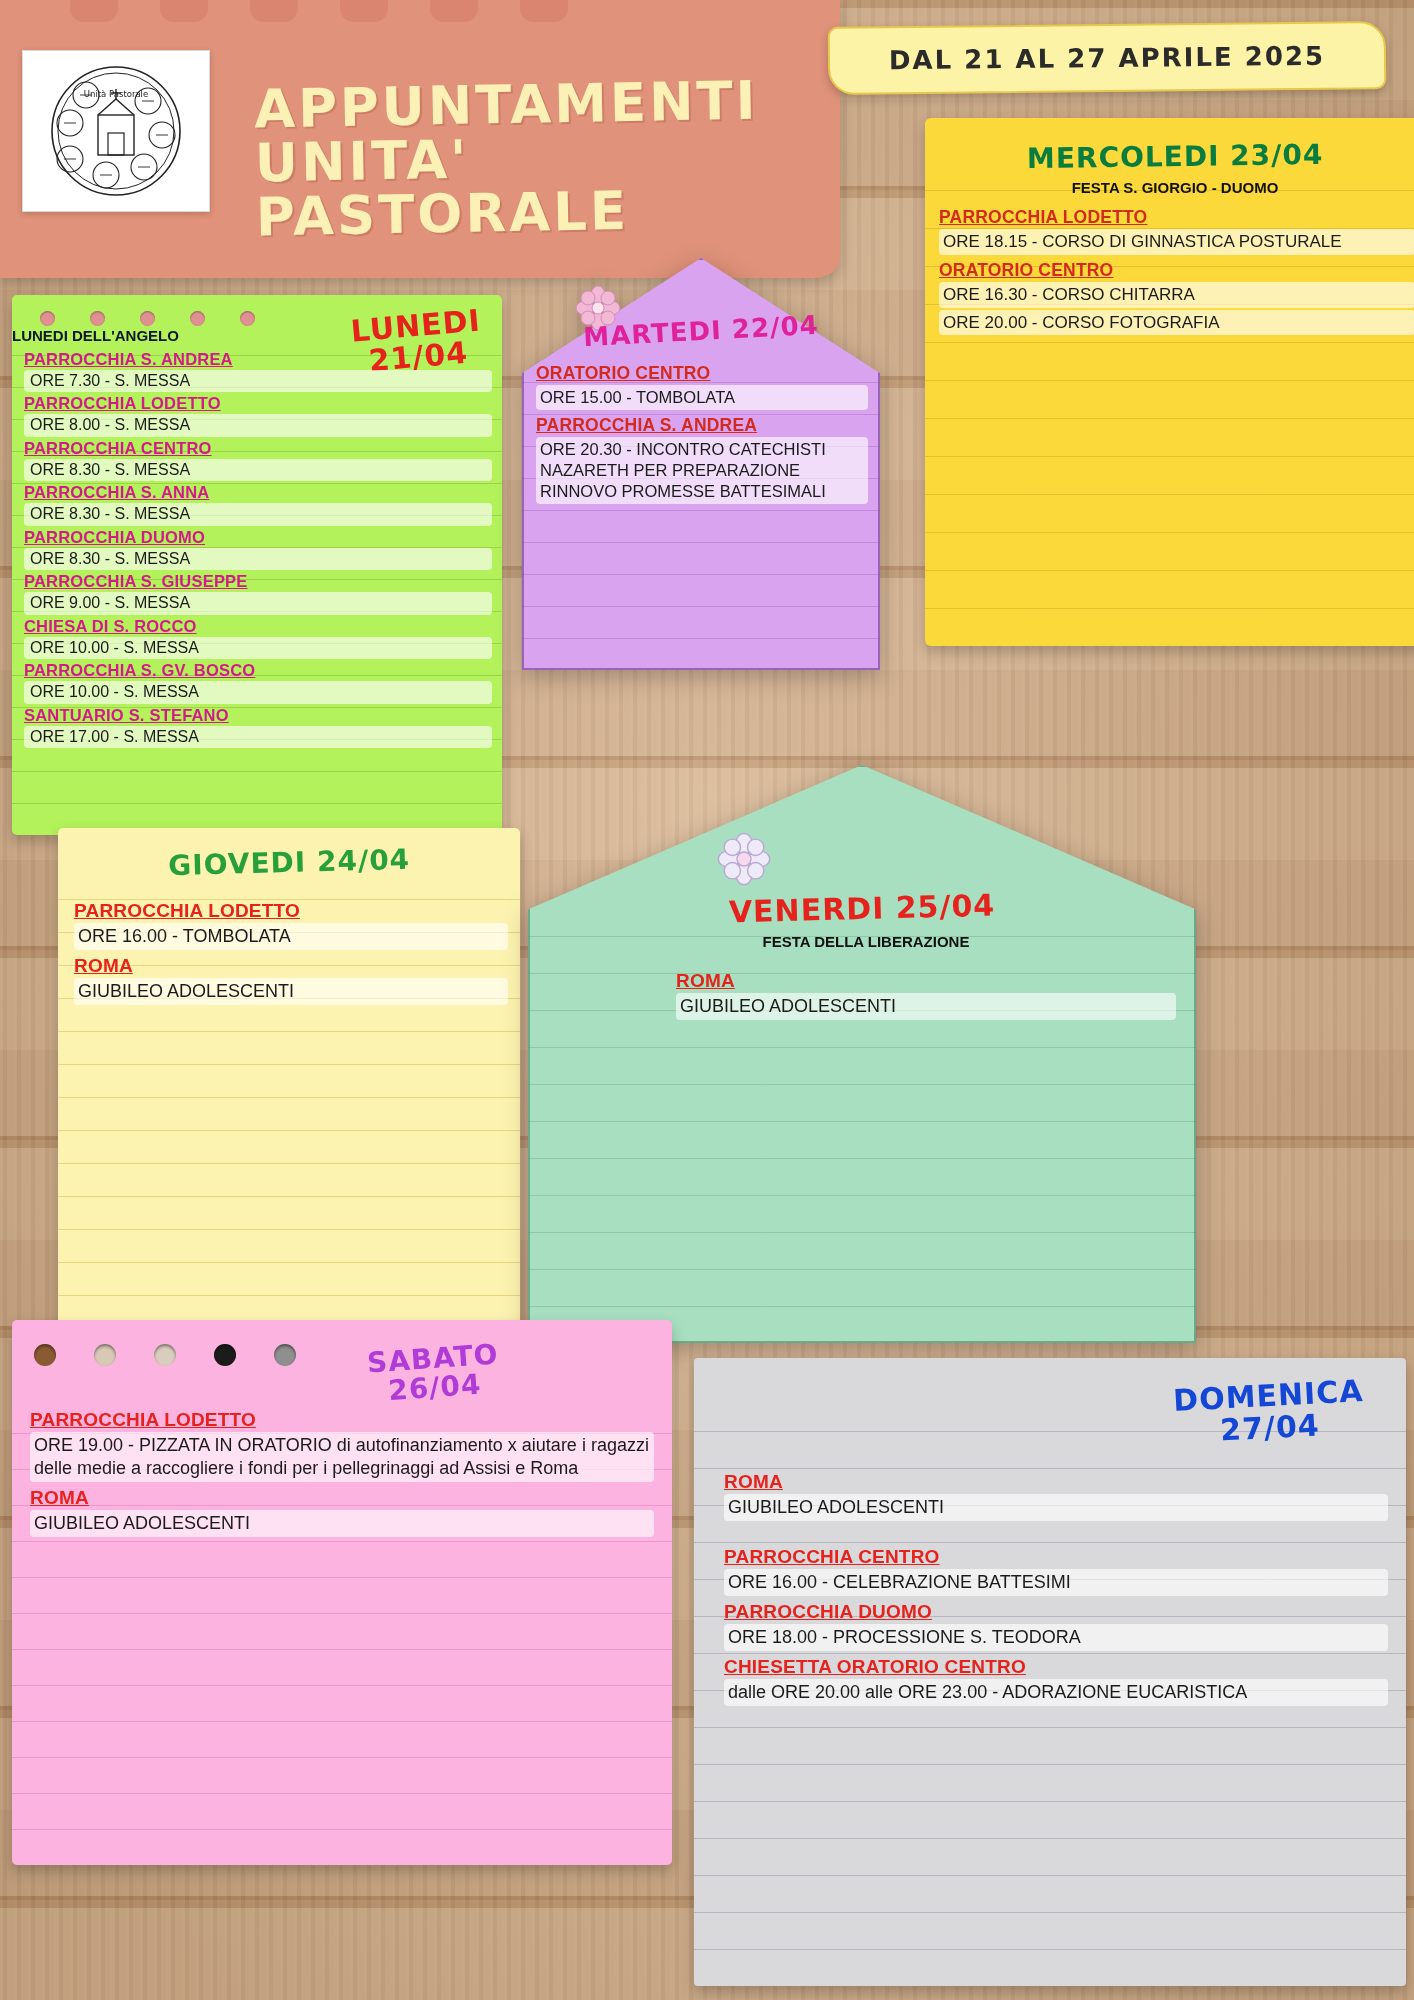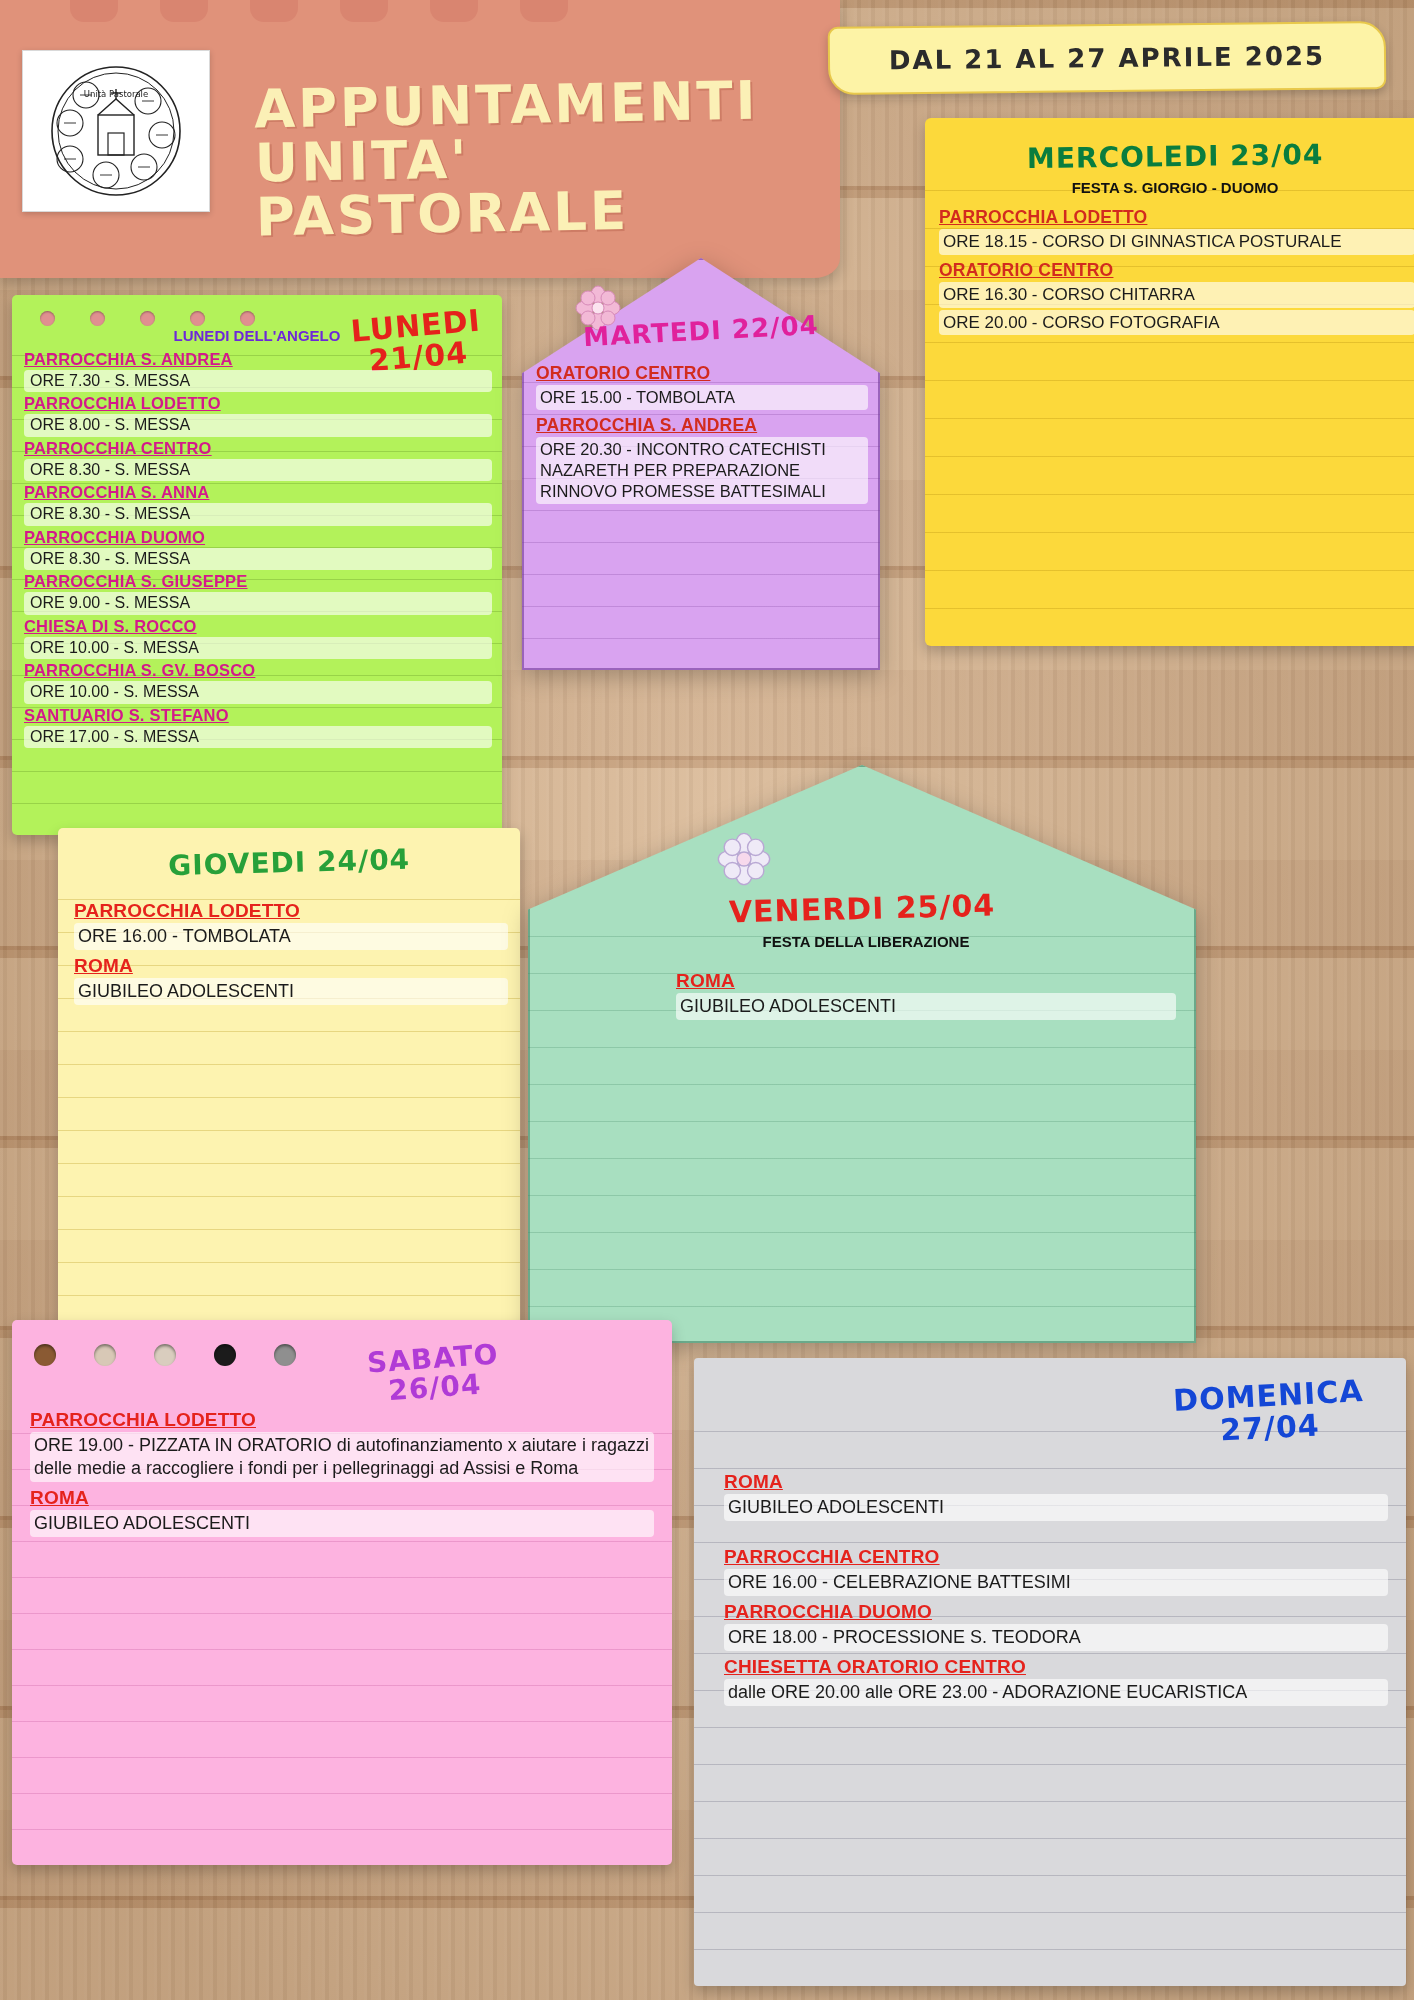--- a/index.html
+++ b/index.html
@@ -194,24 +194,23 @@
   #mon .hole {
     position: absolute;
     top: 16px;
     width: 15px; height: 15px;
     border-radius: 50%;
     background: #e09090;
     box-shadow: inset 0 1px 2px rgba(0,0,0,0.35);
   }
   #mon .sub {
     position: relative;
-    text-align: center;
     font-size: 15px;
     font-weight: bold;
-    color: #6d28d9;
+    color: #0f172a;
     margin-top: -2px;
   }
   #mon .daytitle {
     position: absolute;
     right: 20px; top: 16px;
     font-family: "DejaVu Sans", sans-serif;
     font-size: 30px;
     font-weight: bold;
     color: #e5221c;
     letter-spacing: 1px;

